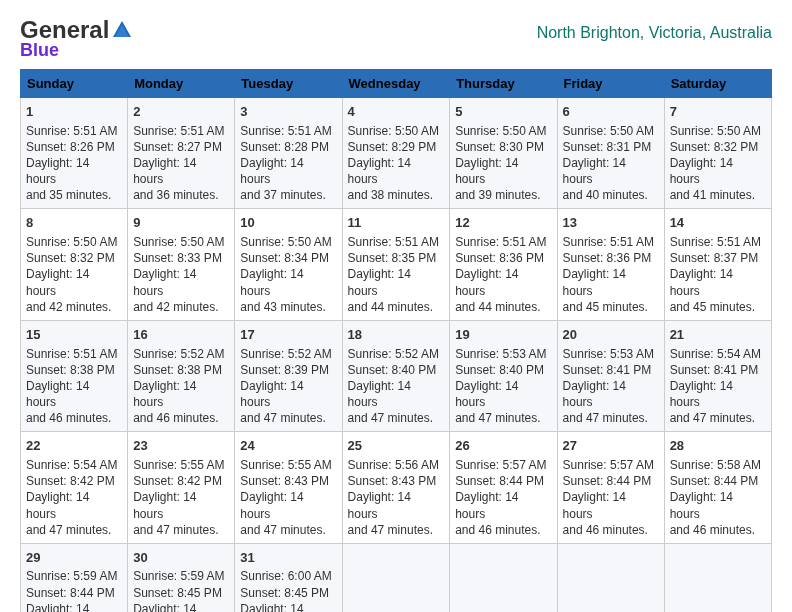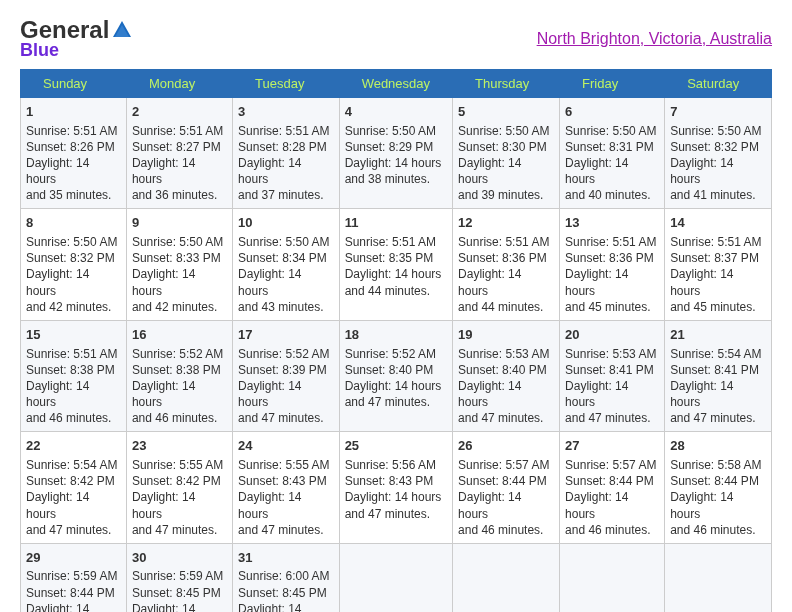--- a/index.html
+++ b/index.html
@@ -38,36 +38,35 @@
       text-align: right;
     }
     .month-title {
       font-size: 32px;
       font-weight: bold;
       color: #333;
       line-height: 1.1;
     }
     .location {
       font-size: 16px;
-      color: #a21caf;
-      margin-top: 14px;
-      text-decoration: underline;
+      color: #0f766e;
+      margin-top: 8px;
     }
     .calendar-table {
       width: 100%;
       border-collapse: collapse;
       font-size: 10.5px;
     }
     .calendar-table thead th {
       background-color: #2a6db5;
-      color: #bef264;
+      color: #000000;
       text-align: left;
-      padding: 6px 22px;
+      padding: 6px 6px;
       font-size: 13px;
-      font-weight: normal;
+      font-weight: bold;
       border: 1px solid #2a6db5;
     }
     .calendar-table tbody td {
       vertical-align: top;
       border: 1px solid #ccc;
       padding: 5px 5px;
       width: 108px;
       min-height: 80px;
       background: #fff;
       color: #333;

